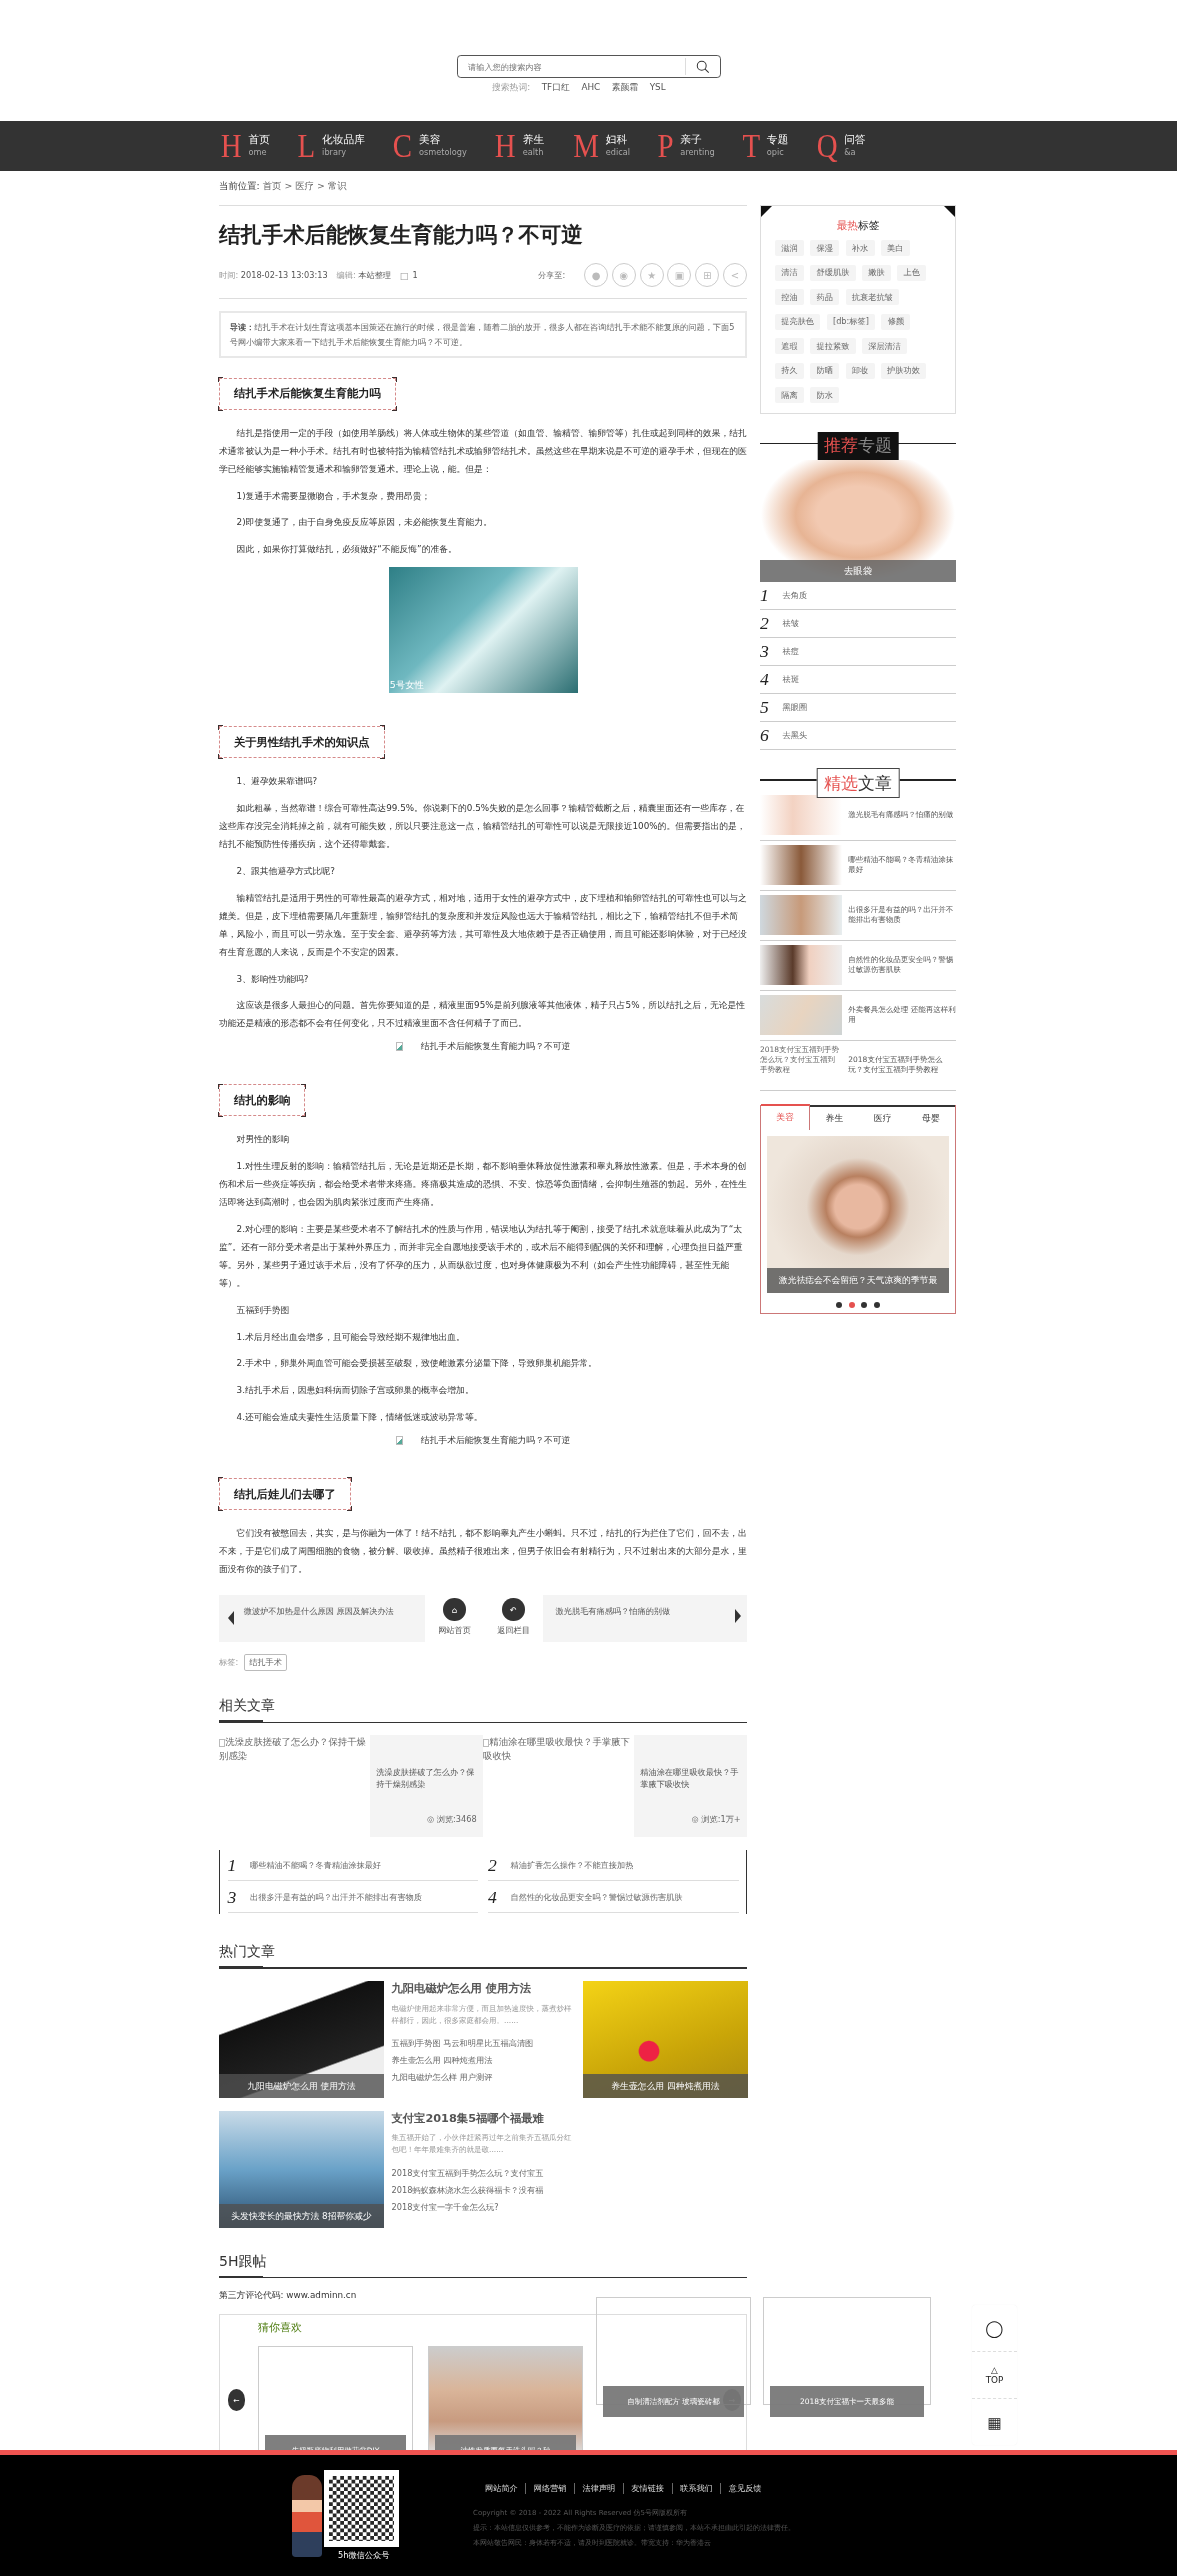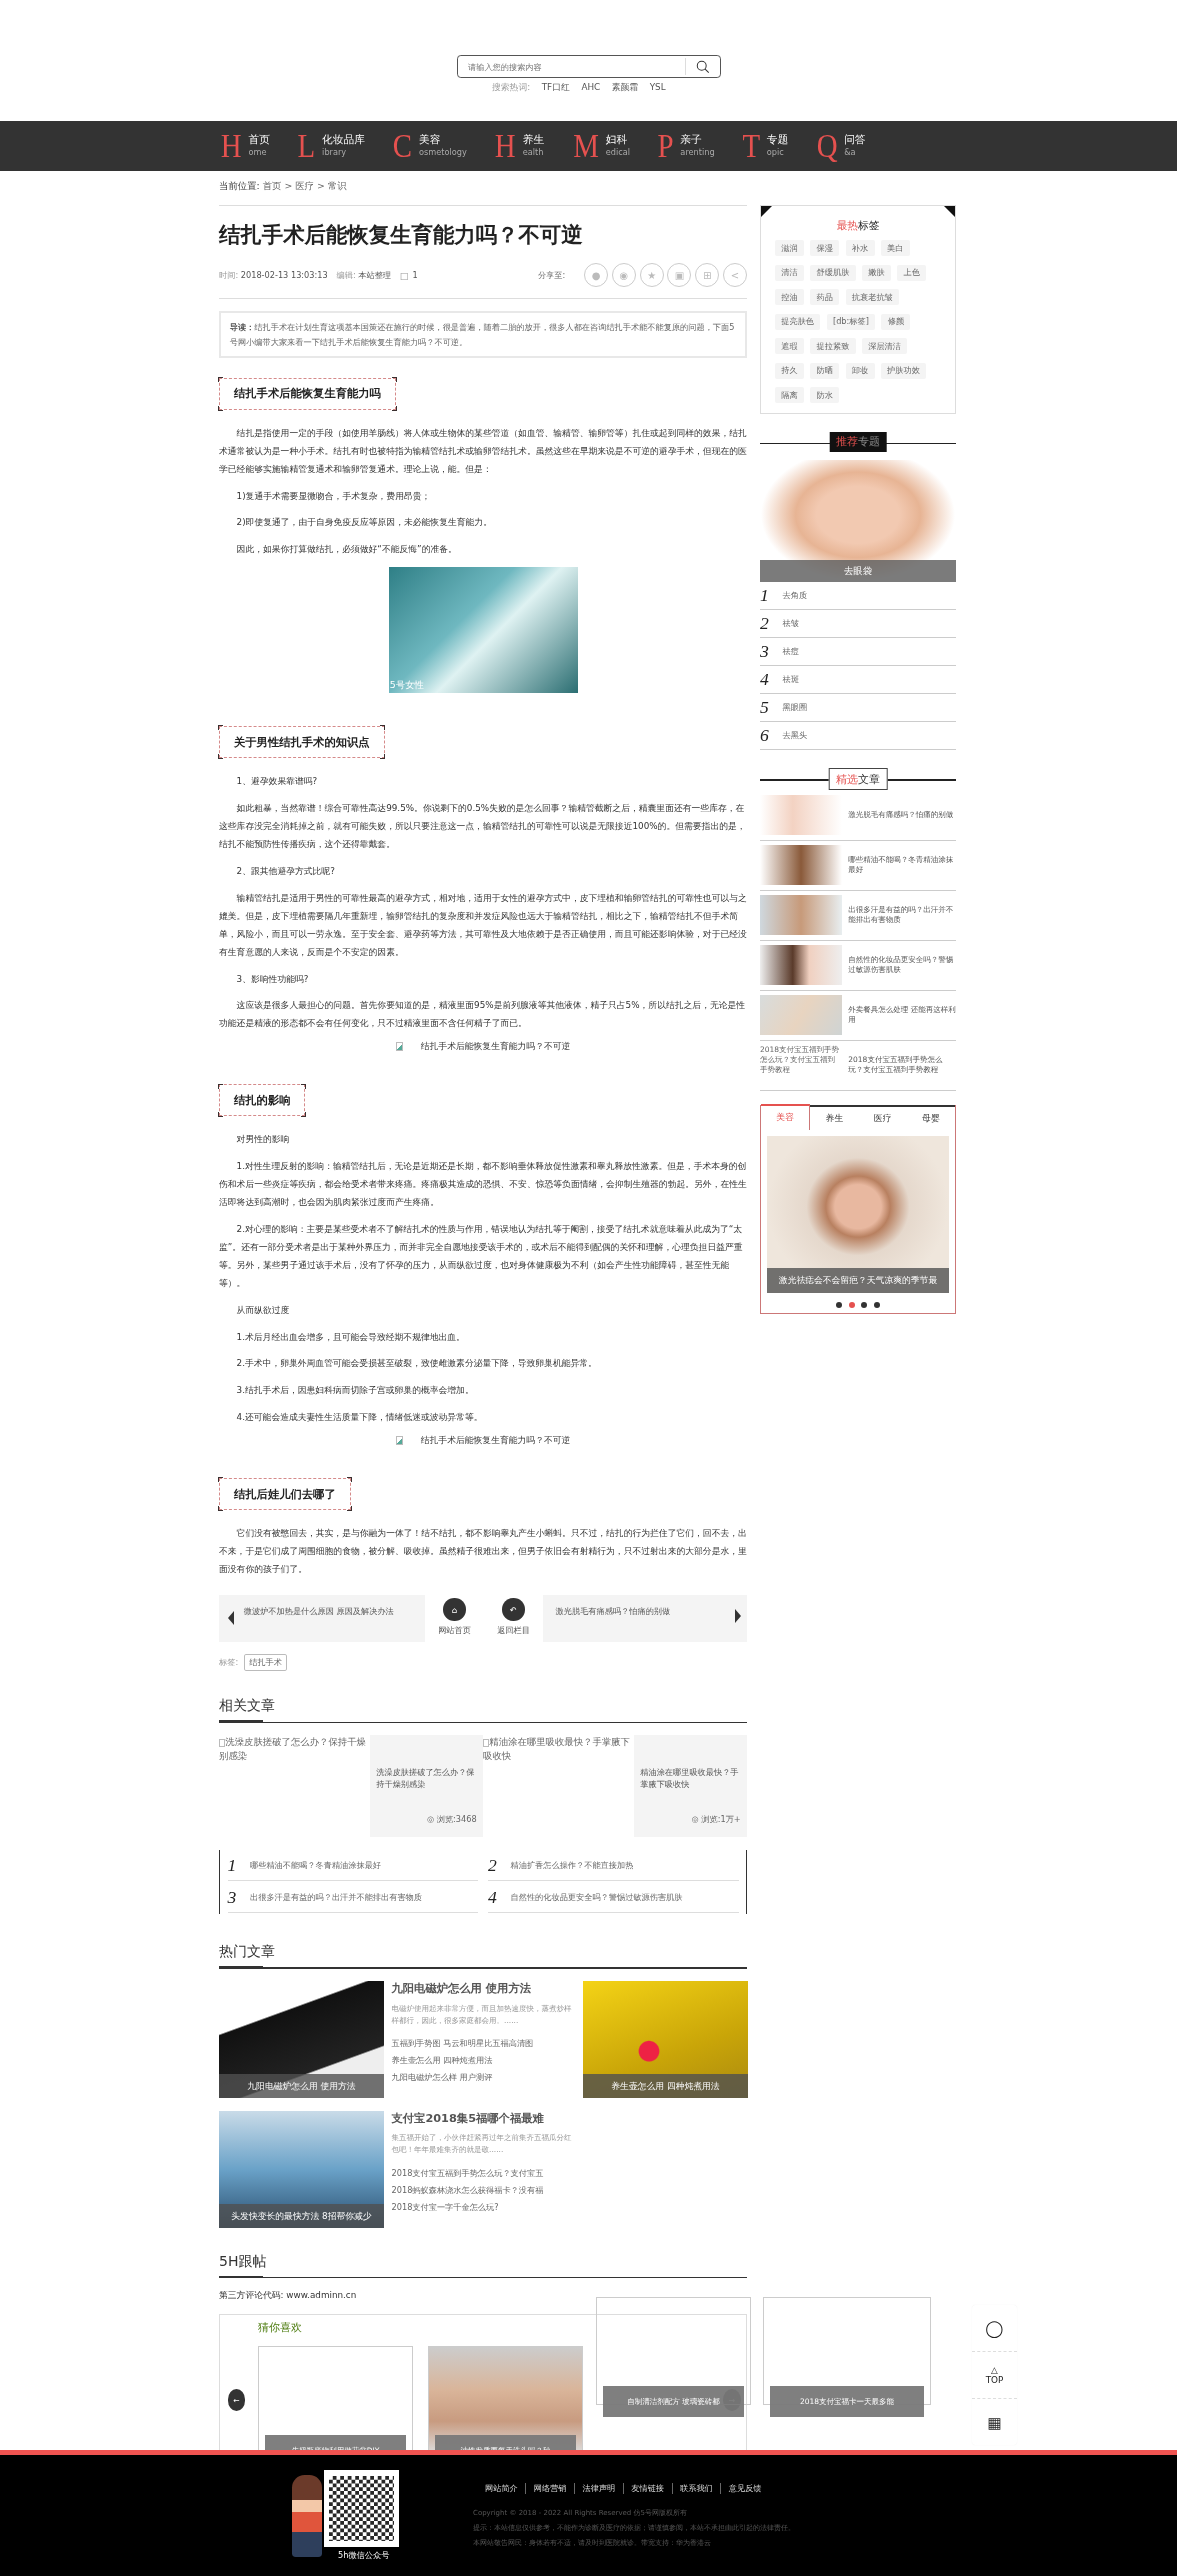--- a/index.html
+++ b/index.html
@@ -89,21 +89,21 @@
 .side{position:absolute;left:760px;top:205px;width:196px}
 .tagbox{border:0.6px solid #ddd;height:209px;position:relative;padding:12.6px 0 0}
 .tagbox .corner-l{position:absolute;left:0;top:0;width:0;height:0;border-top:11.3px solid #111;border-right:11.3px solid transparent}
 .tagbox .corner-r{position:absolute;right:0;top:0;width:0;height:0;border-top:11.3px solid #111;border-left:11.3px solid transparent}
 .tagbox .tt{text-align:center;font-size:10.7px;color:#222}
 .red{color:#e5514f}
 .tagwrap{padding:7.5px 14px 0 14px;display:flex;flex-wrap:wrap}
 .tagwrap span{background:#f4f4f4;border-radius:1.9px;font-size:8.2px;color:#666;padding:2.5px 6.3px;margin:0 6.3px 8.2px 0;line-height:11.3px}
 .side-h{position:relative;height:22.6px;margin-top:17.6px}
 .side-h:before{content:"";position:absolute;left:0;right:0;top:11.3px;height:1.3px;background:#222}
-.side-h .lab{position:absolute;left:50%;transform:translateX(-50%);top:0;padding:2.5px 6.3px;font-size:11px}
+.side-h .lab{position:absolute;left:50%;transform:translateX(-50%);top:0;padding:2.5px 6.3px;font-size:17px}
 .side-h .dark{background:#111;color:#888}
 .side-h .boxed{background:#fff;border:1.3px solid #444;color:#333}
 .topic-img{height:122px;margin-top:6.3px;position:relative;background:radial-gradient(ellipse at 50% 45%,#f2c9b1 30%,#e7b494 45%,#fff 70%)}
 .topic-img .cap{position:absolute;left:0;right:0;bottom:0;height:22.6px;background:rgba(100,100,100,.85);color:#fff;font-size:9.4px;text-align:center;line-height:22.6px}
 .tlist .li{display:flex;align-items:center;height:28px;border-bottom:0.6px solid #ccc;font-size:8.2px;color:#666}
 .feat .li{display:flex;height:50px;border-bottom:0.6px solid #ccc;align-items:center}
 .feat .th{width:82px;height:40px;margin-right:6.3px}
 .feat .tx{font-size:7.5px;color:#555;line-height:10px;flex:1}
 .tabbox{margin-top:14px;border:0.6px solid #c77;border-top:none}
 .tabs{display:flex;height:25px;border-top:2.5px solid #333}
@@ -250,21 +250,21 @@
   <p class="p">2、跟其他避孕方式比呢?</p>
   <p class="p">输精管结扎是适用于男性的可靠性最高的避孕方式，相对地，适用于女性的避孕方式中，皮下埋植和输卵管结扎的可靠性也可以与之媲美。但是，皮下埋植需要隔几年重新埋，输卵管结扎的复杂度和并发症风险也远大于输精管结扎，相比之下，输精管结扎不但手术简单，风险小，而且可以一劳永逸。至于安全套、避孕药等方法，其可靠性及大地依赖于是否正确使用，而且可能还影响体验，对于已经没有生育意愿的人来说，反而是个不安定的因素。</p>
   <p class="p">3、影响性功能吗?</p>
   <p class="p">这应该是很多人最担心的问题。首先你要知道的是，精液里面95%是前列腺液等其他液体，精子只占5%，所以结扎之后，无论是性功能还是精液的形态都不会有任何变化，只不过精液里面不含任何精子了而已。</p>
   <div class="broken"><span class="bi"></span><span>结扎手术后能恢复生育能力吗？不可逆</span></div>
 
   <div class="sec"><i class="tl"></i><i class="tr"></i><i class="bl"></i><i class="br"></i><span>结扎的影响</span></div>
   <p class="p">对男性的影响</p>
   <p class="p">1.对性生理反射的影响：输精管结扎后，无论是近期还是长期，都不影响垂体释放促性激素和睾丸释放性激素。但是，手术本身的创伤和术后一些炎症等疾病，都会给受术者带来疼痛。疼痛极其造成的恐惧、不安、惊恐等负面情绪，会抑制生殖器的勃起。另外，在性生活即将达到高潮时，也会因为肌肉紧张过度而产生疼痛。</p>
   <p class="p">2.对心理的影响：主要是某些受术者不了解结扎术的性质与作用，错误地认为结扎等于阉割，接受了结扎术就意味着从此成为了“太监”。还有一部分受术者是出于某种外界压力，而并非完全自愿地接受该手术的，或术后不能得到配偶的关怀和理解，心理负担日益严重等。另外，某些男子通过该手术后，没有了怀孕的压力，从而纵欲过度，也对身体健康极为不利（如会产生性功能障碍，甚至性无能等）。</p>
-  <p class="p">从而纵欲过度</p>
+  <p class="p">五福到手势图</p>
   <p class="p">1.术后月经出血会增多，且可能会导致经期不规律地出血。</p>
   <p class="p">2.手术中，卵巢外周血管可能会受损甚至破裂，致使雌激素分泌量下降，导致卵巢机能异常。</p>
   <p class="p">3.结扎手术后，因患妇科病而切除子宫或卵巢的概率会增加。</p>
   <p class="p">4.还可能会造成夫妻性生活质量下降，情绪低迷或波动异常等。</p>
   <div class="broken"><span class="bi"></span><span>结扎手术后能恢复生育能力吗？不可逆</span></div>
 
   <div class="sec"><i class="tl"></i><i class="tr"></i><i class="bl"></i><i class="br"></i><span>结扎后娃儿们去哪了</span></div>
   <p class="p">它们没有被憋回去，其实，是与你融为一体了！结不结扎，都不影响睾丸产生小蝌蚪。只不过，结扎的行为拦住了它们，回不去，出不来，于是它们成了周围细胞的食物，被分解、吸收掉。虽然精子很难出来，但男子依旧会有射精行为，只不过射出来的大部分是水，里面没有你的孩子们了。</p>
 
   <div class="pn">

